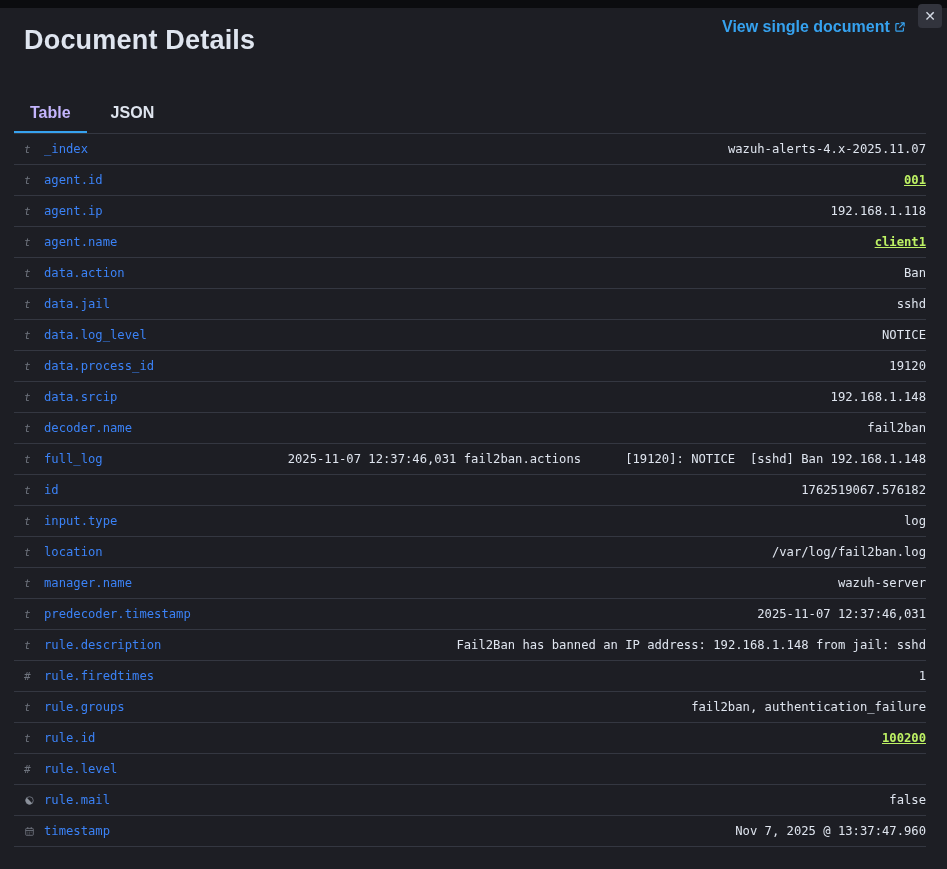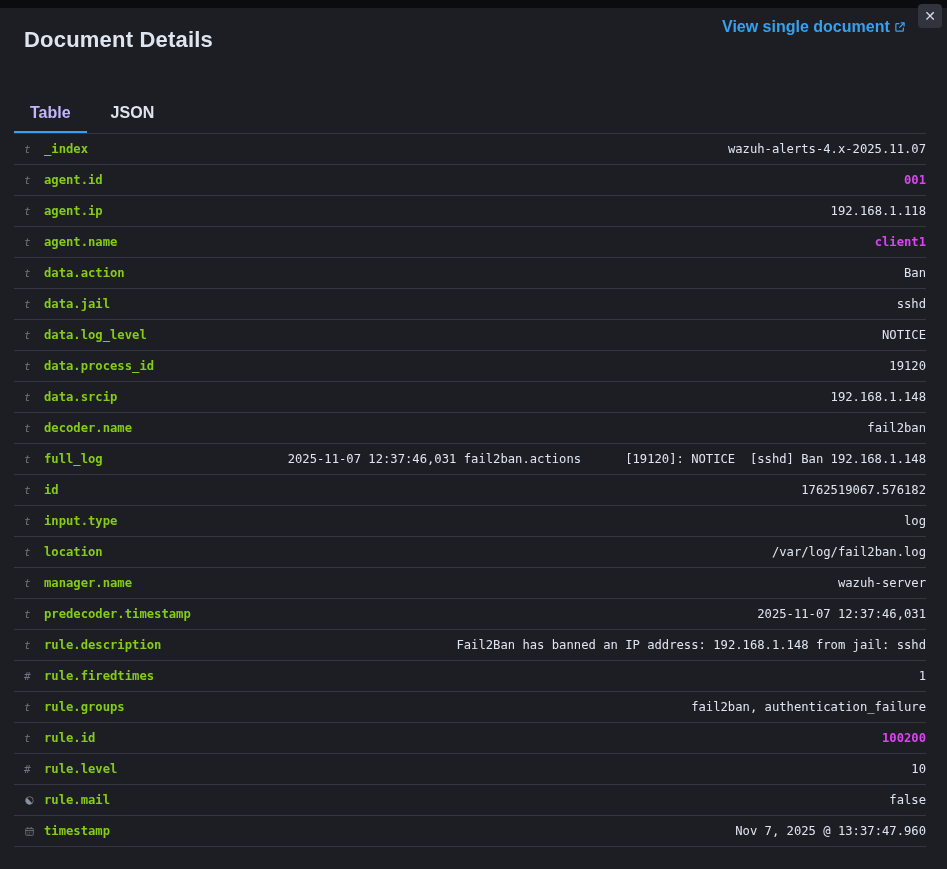--- a/index.html
+++ b/index.html
@@ -19,21 +19,21 @@
   .page-top-strip {
     position: absolute;
     top: 0; left: 0; right: 0;
     height: 8px;
     background: #0b0c0f;
   }
   .flyout-title {
     position: absolute;
     top: 24px;
     left: 24px;
-    font-size: 22px;
+    font-size: 27px;
     line-height: 32px;
     font-weight: 600;
     color: #dfe5ef;
     letter-spacing: 0.2px;
   }
   .header-link {
     position: absolute;
     font-size: 16px;
     line-height: 16.5px;
     font-weight: 700;
@@ -116,36 +116,37 @@
   }
   .field-icon .glyph-letter {
     font-family: "DejaVu Sans Mono", monospace;
     font-size: 11px;
     font-style: italic;
     color: #6e737d;
   }
   .field-icon svg { display: block; }
   .field-name {
     flex: 0 0 209px;
-    font-weight: 700;
-    color: #84cc16;
+    font-weight: 400;
+    color: #3b82f6;
     white-space: pre;
     overflow: hidden;
   }
   .field-value {
     flex: 1 1 auto;
     color: #dfe5ef;
     white-space: pre;
     overflow: hidden;
     text-align: right;
   }
   .field-value.is-link {
-    color: #d946ef;
+    color: #bef264;
     font-weight: 700;
     cursor: pointer;
+    text-decoration: underline;
   }
 </style>
 </head>
 <body>
 
 <div class="flyout">
   <div class="page-top-strip"></div>
 
   <h1 class="flyout-title">Document Details</h1>
 
@@ -302,21 +303,20 @@
           <span class="glyph-letter">t</span>
         </span>
         <div class="field-name">rule.id</div>
         <div class="field-value is-link">100200</div>
       </div>
       <div class="doc-row">
         <span class="field-icon">
           <span class="glyph-letter" style="font-style:normal">#</span>
         </span>
         <div class="field-name">rule.level</div>
-        <div class="field-value">10</div>
       </div>
       <div class="doc-row">
         <span class="field-icon">
           <svg width="11" height="11" viewBox="0 0 16 16">
             <circle cx="8" cy="8" r="5.5" fill="none" stroke="#757a84" stroke-width="1.2"></circle>
             <path d="M4.1 4.1 A5.5 5.5 0 0 0 11.9 11.9 Z" fill="#8b919b"></path>
           </svg>
         </span>
         <div class="field-name">rule.mail</div>
         <div class="field-value">false</div>

